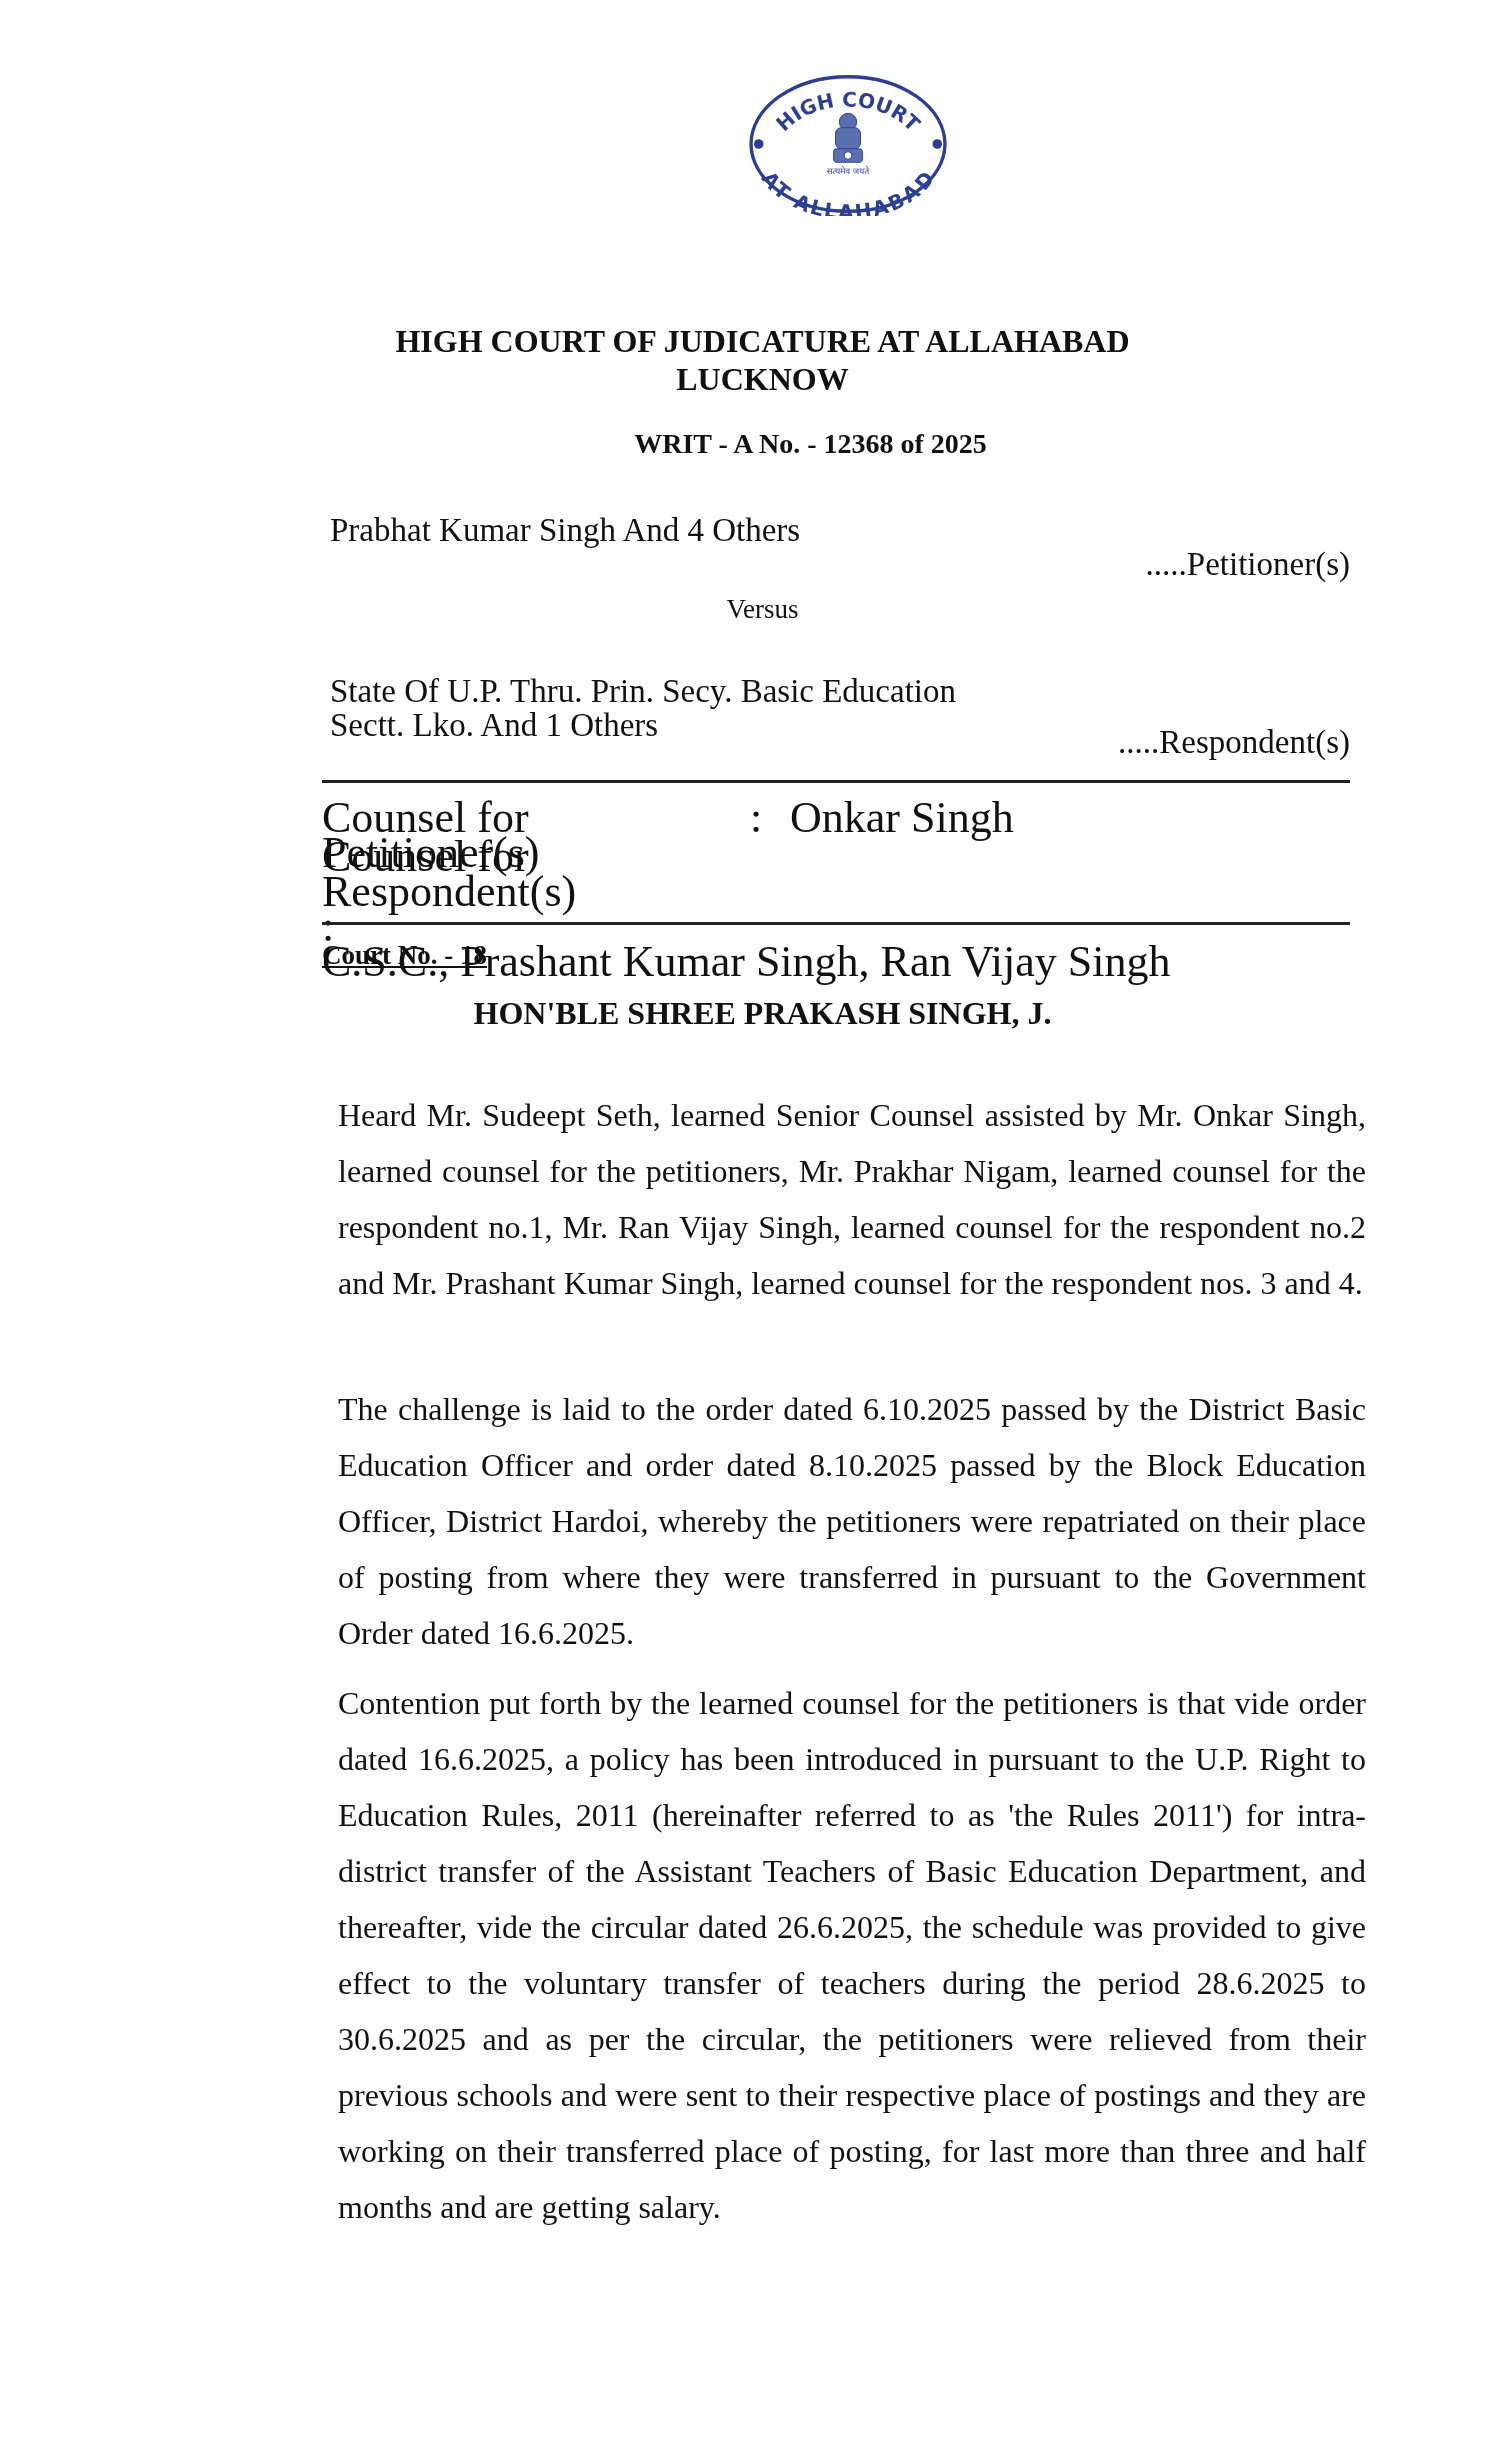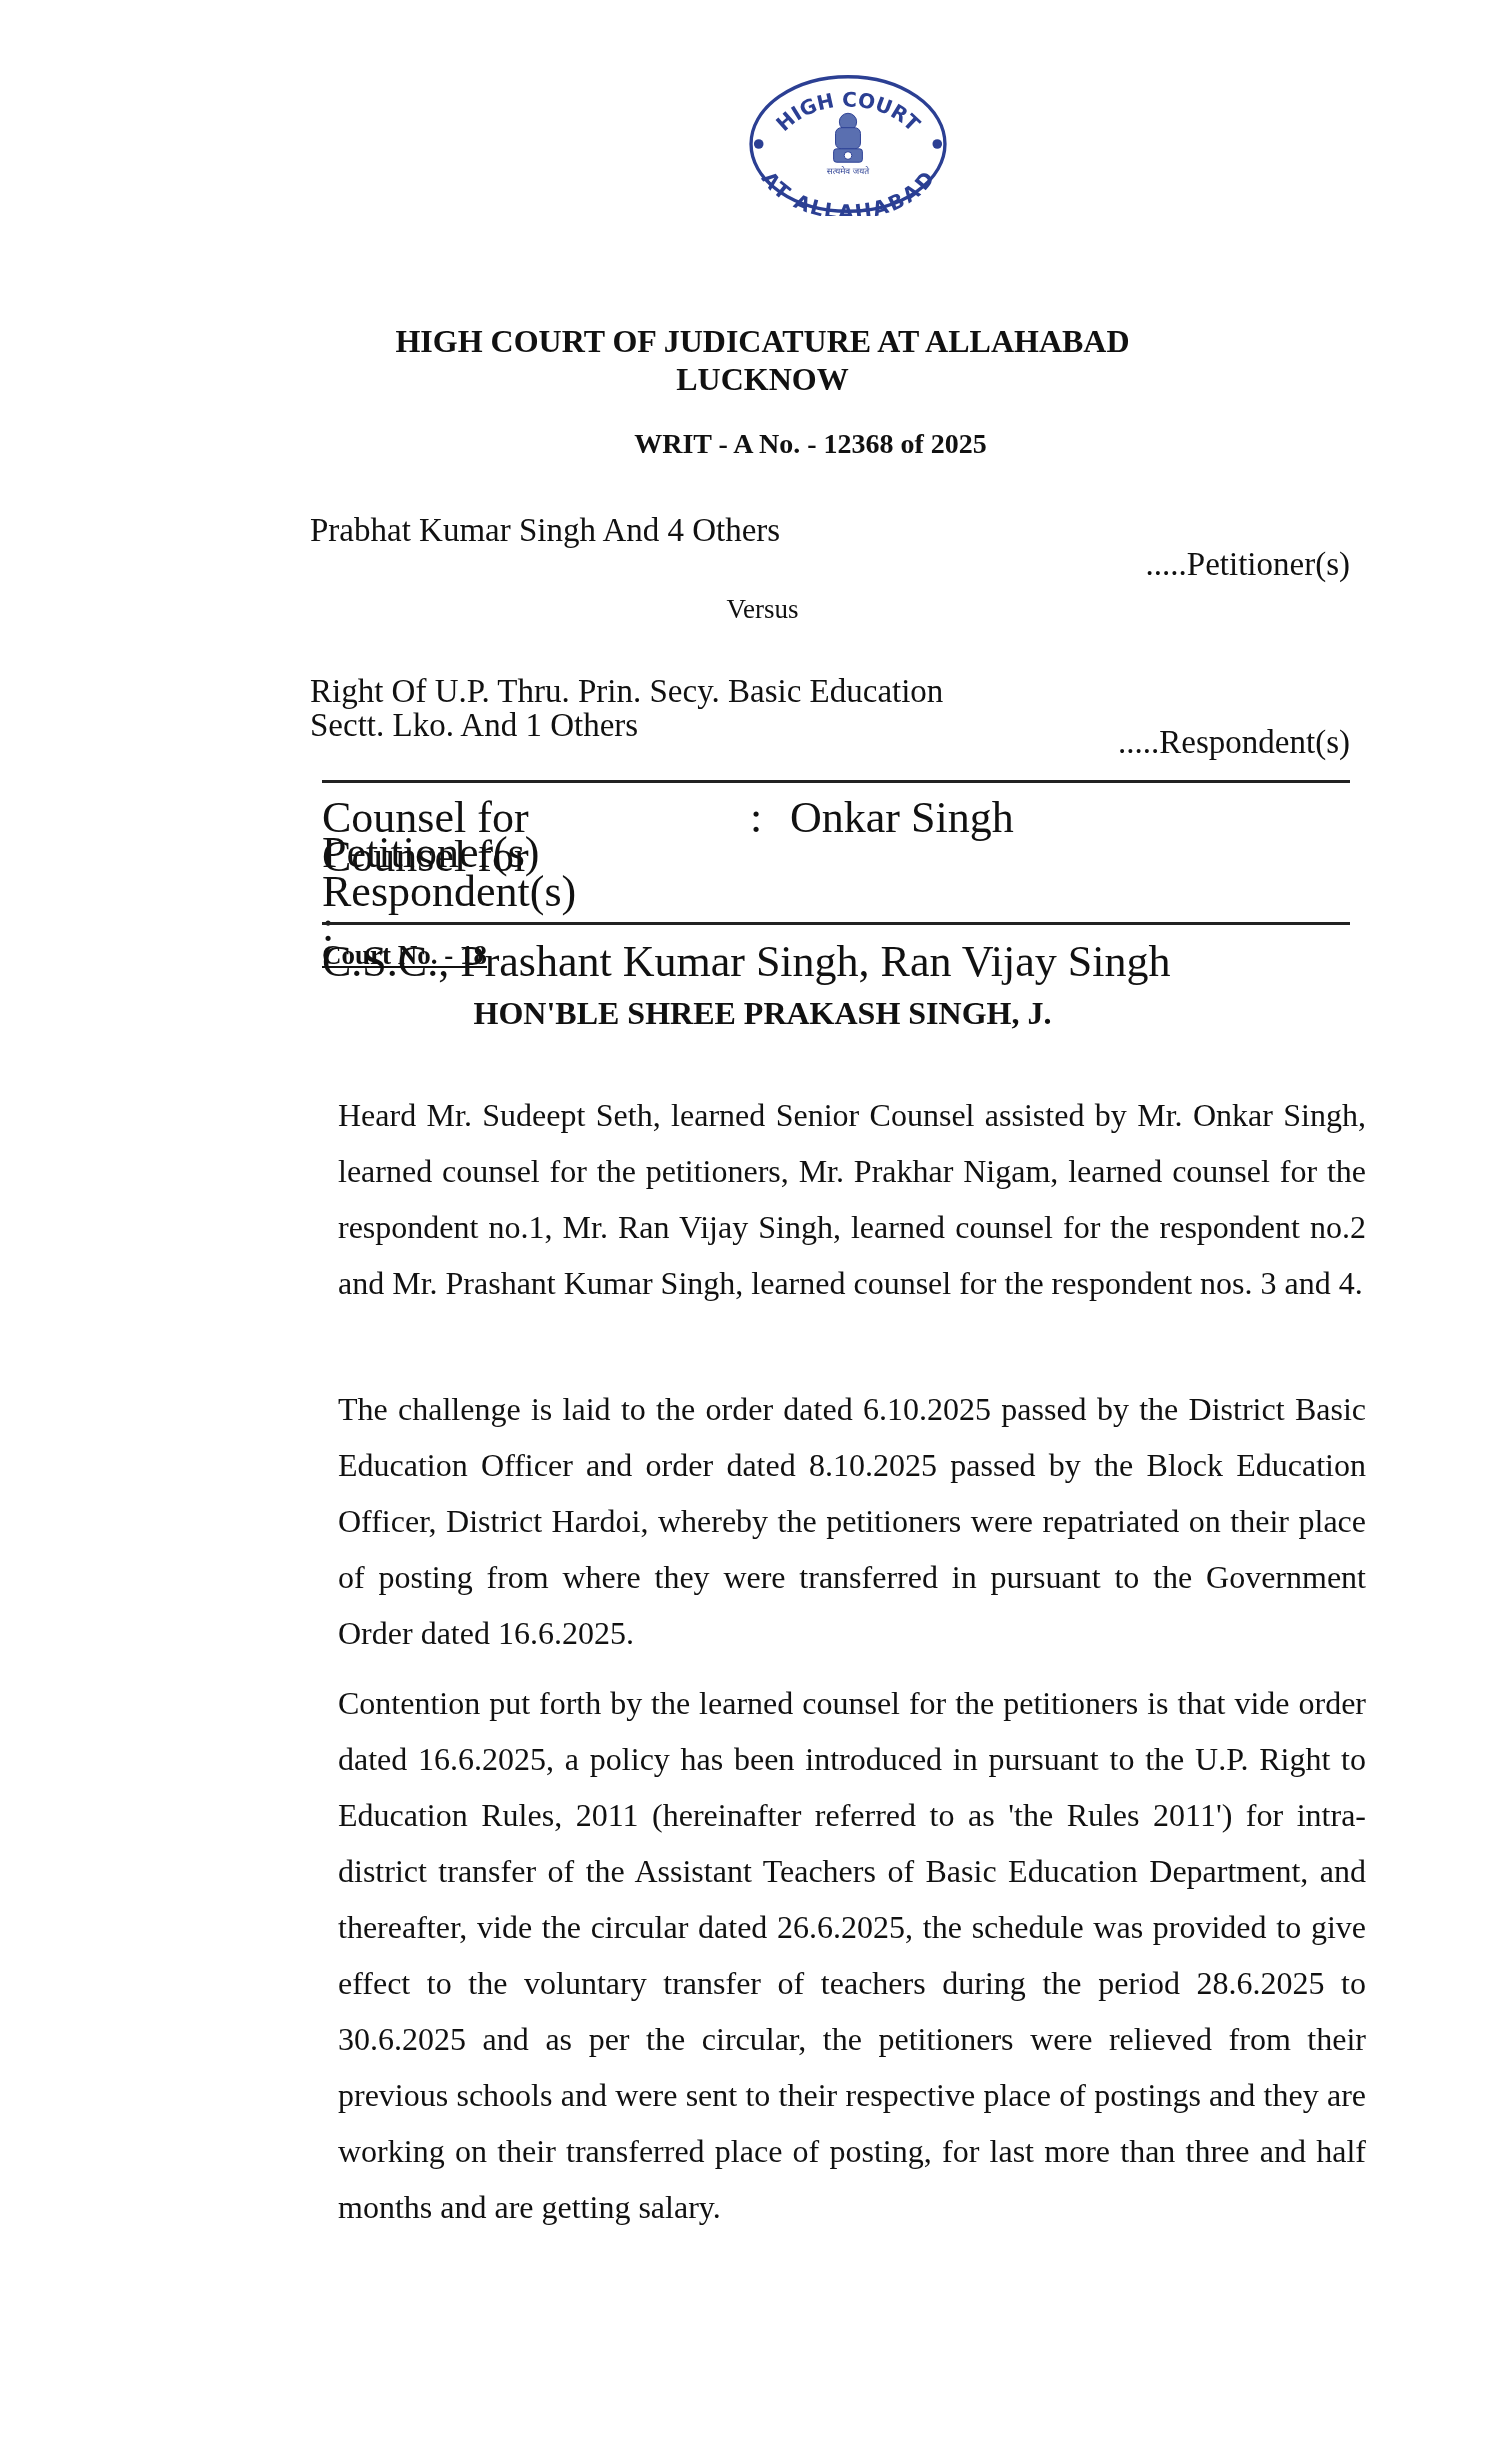--- a/index.html
+++ b/index.html
@@ -5,21 +5,21 @@
   html, body { margin: 0; padding: 0; background: #ffffff; }
   body {
     width: 1493px; height: 2459px; position: relative; overflow: hidden;
     font-family: "Liberation Serif", "DejaVu Serif", serif; color: #111111;
   }
   .logo { position: absolute; left: 747px; top: 72px; width: 202px; height: 144px; }
   .center { position: absolute; left: 16px; width: 1493px; text-align: center; }
   .court-title { top: 322px; font-size: 32px; font-weight: bold; line-height: 38px; }
   .case-no { top: 428px; font-size: 28px; font-weight: bold; margin-left: 48px; }
   .party { position: absolute; font-size: 33px; line-height: 35px; }
-  .left { left: 310px; }
+  .left { left: 330px; }
   .right-label { right: 143px; text-align: right; }
   .versus { top: 594px; font-size: 27px; }
   .rule { position: absolute; left: 322px; width: 1028px; height: 2.9px; background: #222; }
   .counsel-row { position: absolute; left: 322px; width: 1028px; font-size: 44px; line-height: 35px; display: flex; }
   .counsel-label { width: 428px; }
   .counsel-colon { width: 40px; }
   .counsel-value { flex: 1; text-align: justify; text-align-last: left; }
   .court-no { position: absolute; left: 322px; top: 940px; font-size: 27px; font-weight: bold; text-decoration: underline; }
   .judge { top: 995px; font-size: 32px; font-weight: bold; }
   .para {
@@ -61,21 +61,21 @@
 
 <div class="center court-title">
   <div>HIGH COURT OF JUDICATURE AT ALLAHABAD</div>
   <div>LUCKNOW</div>
 </div>
 <div class="center case-no">WRIT - A No. - 12368 of 2025</div>
 
 <div class="party left" style="top:513px;">Prabhat Kumar Singh And 4 Others</div>
 <div class="party right-label" style="top:547px;">.....Petitioner(s)</div>
 <div class="center versus">Versus</div>
-<div class="party left" style="top:674px;">Right Of U.P. Thru. Prin. Secy. Basic Education</div>
+<div class="party left" style="top:674px;">State Of U.P. Thru. Prin. Secy. Basic Education</div>
 <div class="party left" style="top:708px;">Sectt. Lko. And 1 Others</div>
 <div class="party right-label" style="top:725px;">.....Respondent(s)</div>
 
 <div class="rule" style="top:780px;"></div>
 
 <div class="counsel-row" style="top:800px;">
   <span class="counsel-label">Counsel for Petitioner(s)</span>
   <span class="counsel-colon">:</span>
   <span class="counsel-value">Onkar Singh</span>
 </div>

